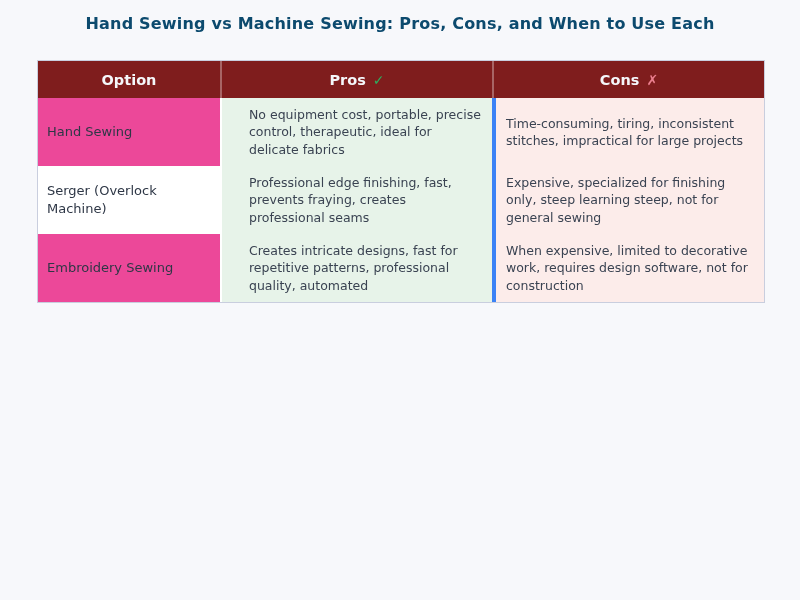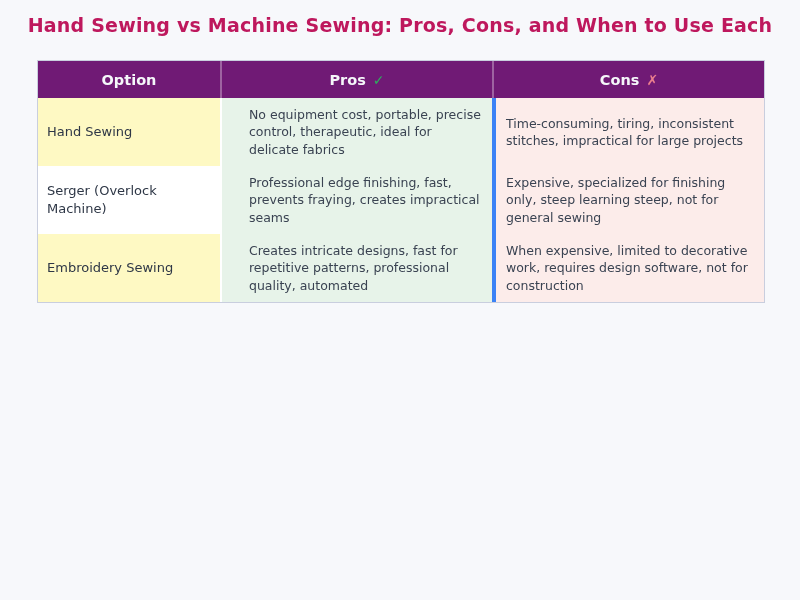--- a/index.html
+++ b/index.html
@@ -5,63 +5,63 @@
   * { box-sizing: border-box; margin: 0; padding: 0; }
   html, body {
     width: 800px; height: 600px;
     background: #f7f8fb;
     font-family: "DejaVu Sans", "Liberation Sans", sans-serif;
     overflow: hidden;
   }
   .page-title {
     margin-top: 14px;
     text-align: center;
-    font-size: 19px;
+    font-size: 16px;
     font-weight: bold;
-    color: #be185d;
+    color: #0c4a6e;
     letter-spacing: 0.2px;
   }
   .table-wrap {
     position: absolute;
     left: 37px;
     top: 60px;
     width: 728px;
     border: 1px solid #c9cede;
   }
   table.comparison {
     width: 100%;
     border-collapse: separate;
     border-spacing: 0;
     table-layout: fixed;
   }
   col.c-option { width: 182px; }
   col.c-pros   { width: 272px; }
   col.c-cons   { width: 272px; }
 
   thead th {
-    background: #701a75;
+    background: #7f1d1d;
     color: #f5f7fa;
     font-size: 14.5px;
     font-weight: bold;
     height: 37px;
     text-align: center;
     vertical-align: middle;
   }
   thead th + th { border-left: 2px solid rgba(255,255,255,0.32); }
 
   tbody td {
     height: 68px;
     vertical-align: middle;
     padding: 6px 8px 6px 10px;
     font-size: 12.5px;
     line-height: 1.4;
     color: #3a4352;
   }
   td.cell-option {
-    background: #fef9c3;
+    background: #ec4899;
     font-size: 13px;
     color: #2e3746;
     padding-left: 9px;
   }
   tbody tr:nth-child(even) td.cell-option { background: #ffffff; }
   td.cell-pros { background: #e7f3e9; border-left: 2px solid #ffffff; padding-left: 27px; }
   td.cell-cons { background: #fcecea; border-left: 4px solid #3b82f6; }
 
   .hdr-icon { margin-left: 7px; font-weight: bold; font-size: 14px; }
   .icon-check { color: #2eac5e; }
@@ -93,21 +93,21 @@
       </tr>
     </thead>
     <tbody>
       <tr>
         <td class="cell-option">Hand Sewing</td>
         <td class="cell-pros">No equipment cost, portable, precise control, therapeutic, ideal for delicate fabrics</td>
         <td class="cell-cons">Time-consuming, tiring, inconsistent stitches, impractical for large projects</td>
       </tr>
       <tr>
         <td class="cell-option">Serger (Overlock Machine)</td>
-        <td class="cell-pros">Professional edge finishing, fast, prevents fraying, creates impractical seams</td>
+        <td class="cell-pros">Professional edge finishing, fast, prevents fraying, creates professional seams</td>
         <td class="cell-cons">Expensive, specialized for finishing only, steep learning steep, not for general sewing</td>
       </tr>
       <tr>
         <td class="cell-option">Embroidery Sewing</td>
         <td class="cell-pros">Creates intricate designs, fast for repetitive patterns, professional quality, automated</td>
         <td class="cell-cons">When expensive, limited to decorative work, requires design software, not for construction</td>
       </tr>
     </tbody>
   </table>
 </div>

